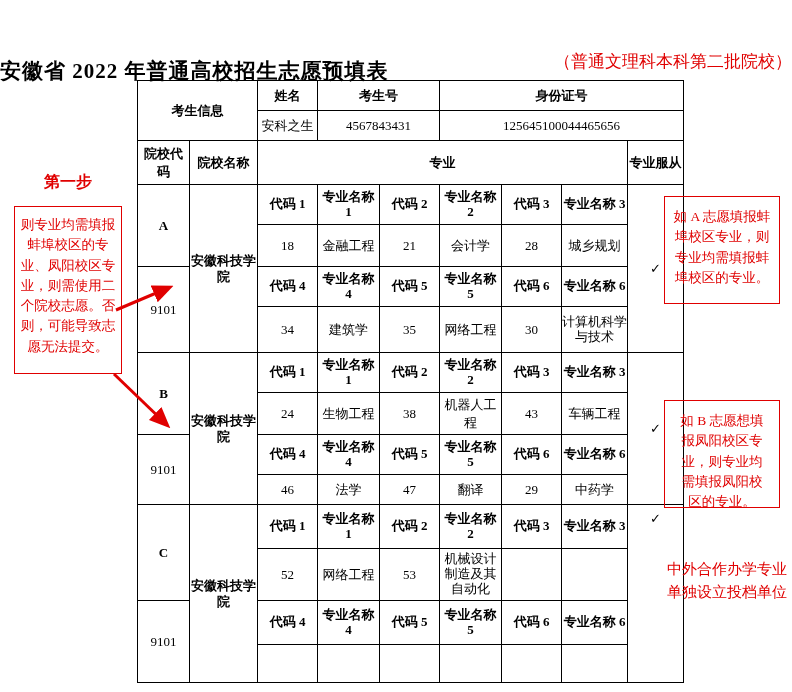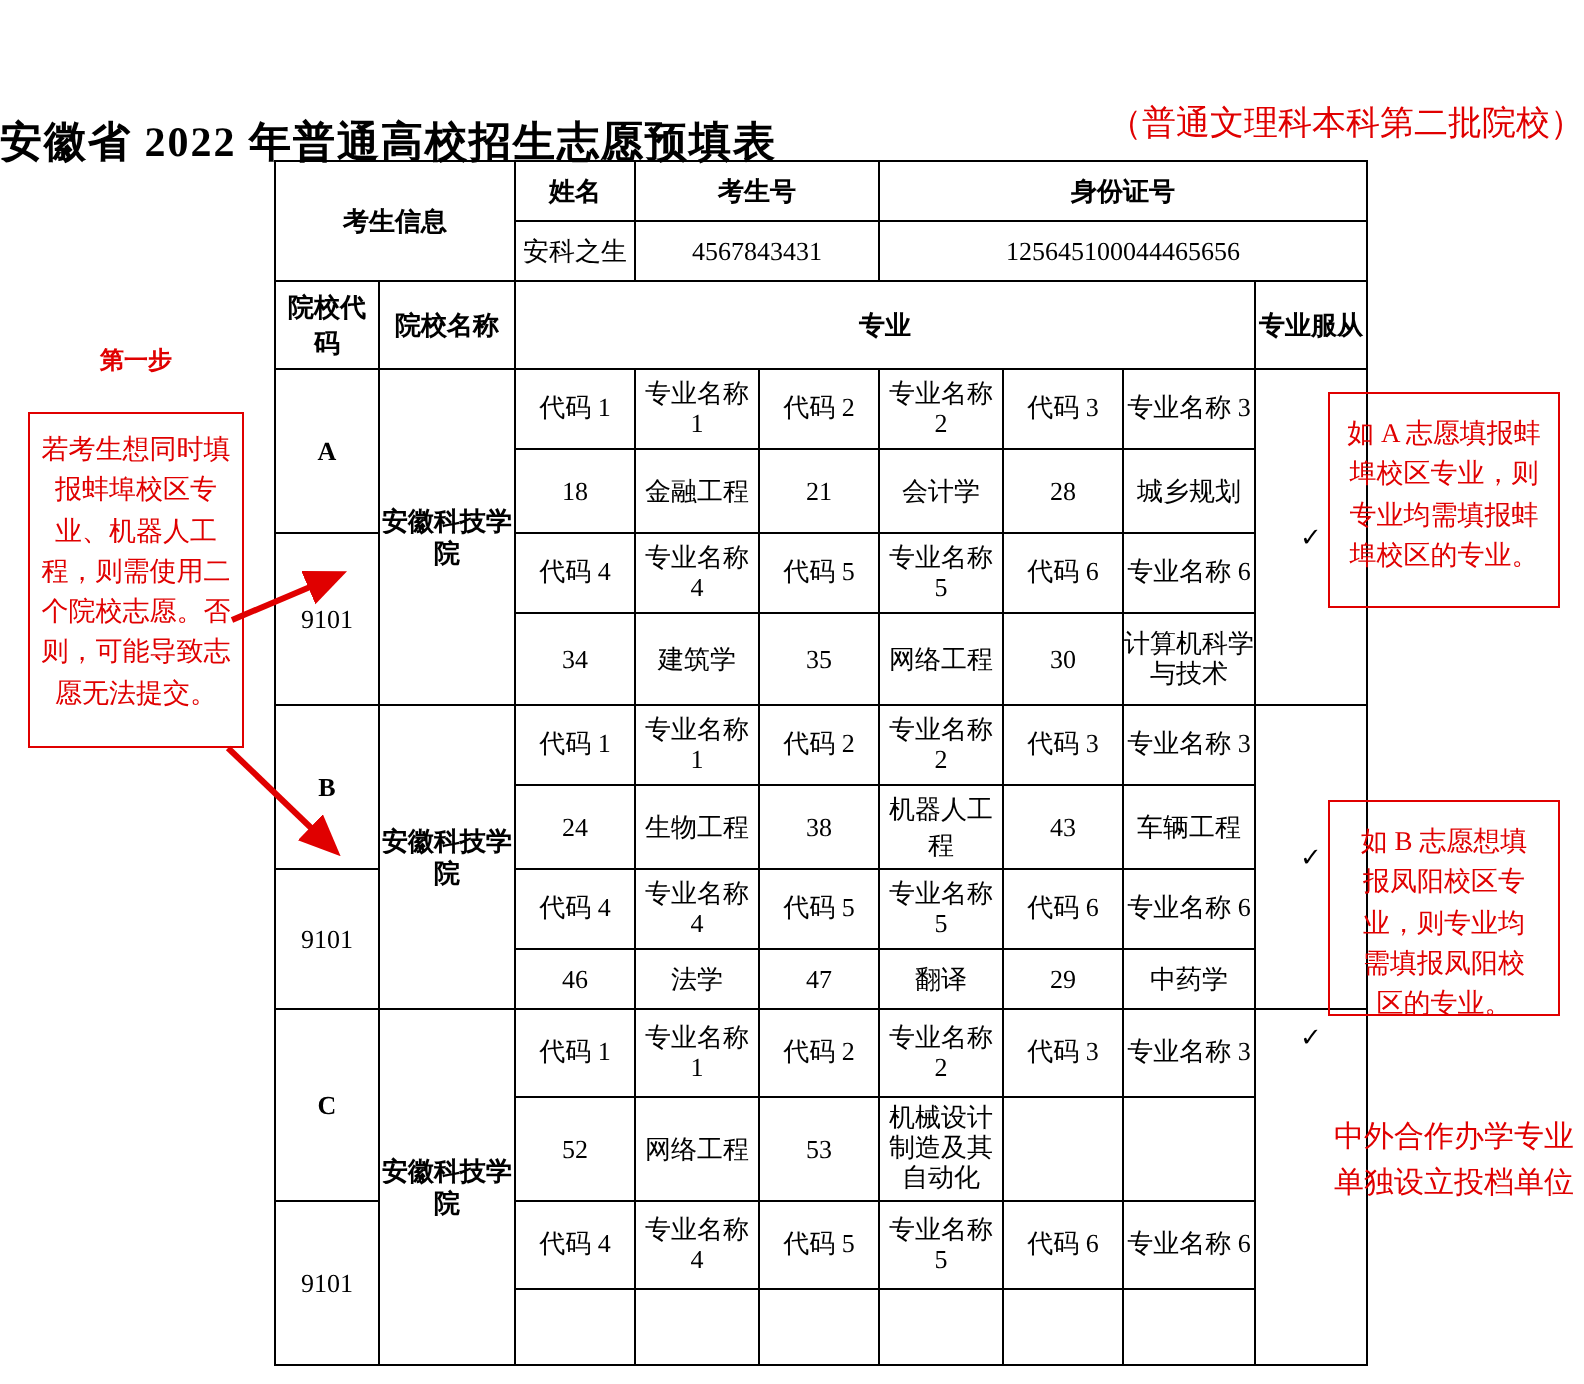--- a/index.html
+++ b/index.html
@@ -30,27 +30,27 @@
     text-align:center;
     vertical-align:middle;
     font-size:13px;
     padding:0;
   }
   .hdr{font-weight:bold;font-size:14px;}
   .hdr-big{font-weight:bold;font-size:15px;}
   .small{font-size:11.5px;}
   .tiny{font-size:11px;line-height:1.15;}
   .colcode{font-weight:normal;font-size:13px;}
-  .majlbl{font-weight:normal;font-size:13px;line-height:1.15;}
+  .majlbl{font-weight:bold;font-size:13px;line-height:1.15;}
   .schoolname{font-weight:bold;font-size:14px;line-height:1.2;}
   .letter{font-weight:bold;font-size:14px;}
   .check{font-size:15px;}
   .step1{
     position:absolute;left:18px;top:172px;width:100px;text-align:center;
-    font-size:12px;font-weight:bold;color:#e00000;
+    font-size:16px;font-weight:bold;color:#e00000;
   }
   .note-box{
     position:absolute;border:1.5px solid #e00000;color:#e00000;
     font-size:13.5px;line-height:1.5;text-align:center;
     box-sizing:border-box;
   }
   #note-left{left:14px;top:206px;width:108px;height:168px;padding:8px 4px;}
   #note-a{left:664px;top:196px;width:116px;height:108px;padding:10px 6px;}
   #note-b{left:664px;top:400px;width:116px;height:108px;padding:10px 14px;}
   .note-free{
@@ -211,21 +211,21 @@
       <td class="small"></td>
       <td class="small"></td>
       <td class="small"></td>
       <td class="small"></td>
     </tr>
   </tbody>
     </table>
 
   <div class="step1">第一步</div>
 
-  <div class="note-box" id="note-left">若考生想同时填报蚌埠校区专业、机器人工程，则需使用二个院校志愿。否则，可能导致志愿无法提交。</div>
+  <div class="note-box" id="note-left">则专业均需填报蚌埠校区的专业、凤阳校区专业，则需使用二个院校志愿。否则，可能导致志愿无法提交。</div>
   <div class="note-box" id="note-a">如 A 志愿填报蚌埠校区专业，则专业均需填报蚌埠校区的专业。</div>
   <div class="note-box" id="note-b">如 B 志愿想填报凤阳校区专业，则专业均需填报凤阳校区的专业。</div>
   <div class="note-free" id="note-c">中外合作办学专业单独设立投档单位</div>
 
   <svg class="arrow" style="left:112px;top:282px;" width="70" height="40">
     <defs>
       <marker id="ah1" markerWidth="7" markerHeight="7" refX="5" refY="3" orient="auto">
         <polygon points="0,0 7,3 0,6" fill="#e00000"></polygon>
       </marker>
     </defs>

